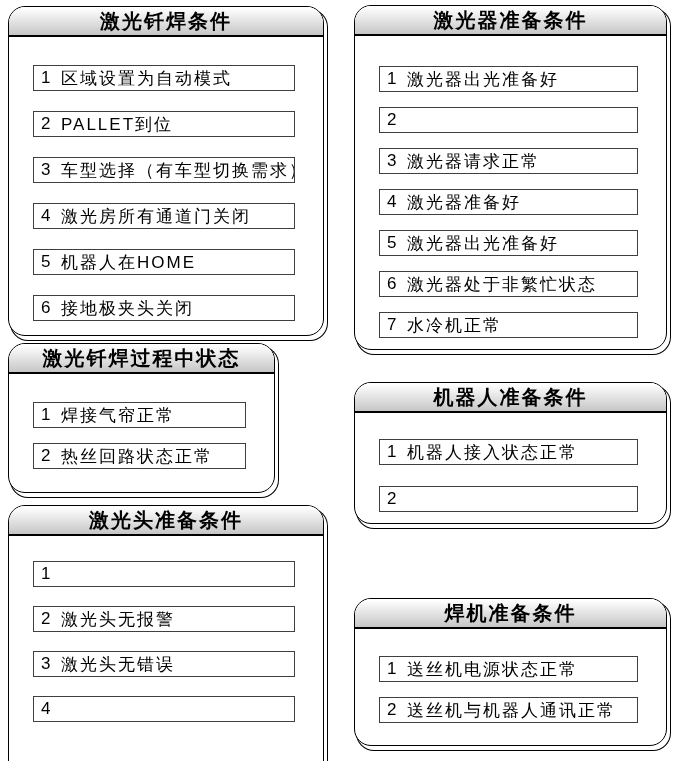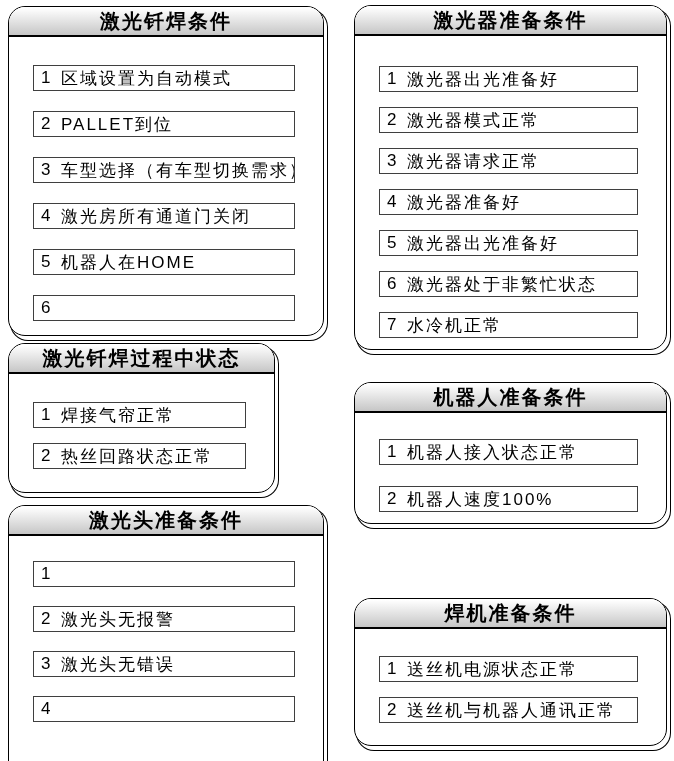--- a/index.html
+++ b/index.html
@@ -103,20 +103,21 @@
       <div class="item">
         <span class="num">4</span>
         <span class="txt">激光房所有通道门关闭</span>
       </div>
       <div class="item">
         <span class="num">5</span>
         <span class="txt">机器人在HOME</span>
       </div>
       <div class="item">
         <span class="num">6</span>
+        <span class="txt">接地极夹头关闭</span>
       </div>
     </div>
   </section>
 
   <section class="panel p2">
     <div class="panel-header">
       <span class="panel-title">激光钎焊过程中状态</span>
     </div>
     <div class="panel-body">
       <div class="item">
@@ -156,21 +157,20 @@
     <div class="panel-header">
       <span class="panel-title">激光器准备条件</span>
     </div>
     <div class="panel-body">
       <div class="item">
         <span class="num">1</span>
         <span class="txt">激光器出光准备好</span>
       </div>
       <div class="item">
         <span class="num">2</span>
-        <span class="txt">激光器模式正常</span>
       </div>
       <div class="item">
         <span class="num">3</span>
         <span class="txt">激光器请求正常</span>
       </div>
       <div class="item">
         <span class="num">4</span>
         <span class="txt">激光器准备好</span>
       </div>
       <div class="item">
@@ -192,21 +192,20 @@
     <div class="panel-header">
       <span class="panel-title">机器人准备条件</span>
     </div>
     <div class="panel-body">
       <div class="item">
         <span class="num">1</span>
         <span class="txt">机器人接入状态正常</span>
       </div>
       <div class="item">
         <span class="num">2</span>
-        <span class="txt">机器人速度100%</span>
       </div>
       <div class="item">
         <span class="num">3</span>
         <span class="txt">机器人准备条件</span>
       </div>
     </div>
   </section>
 
   <section class="panel p6">
     <div class="panel-header">

